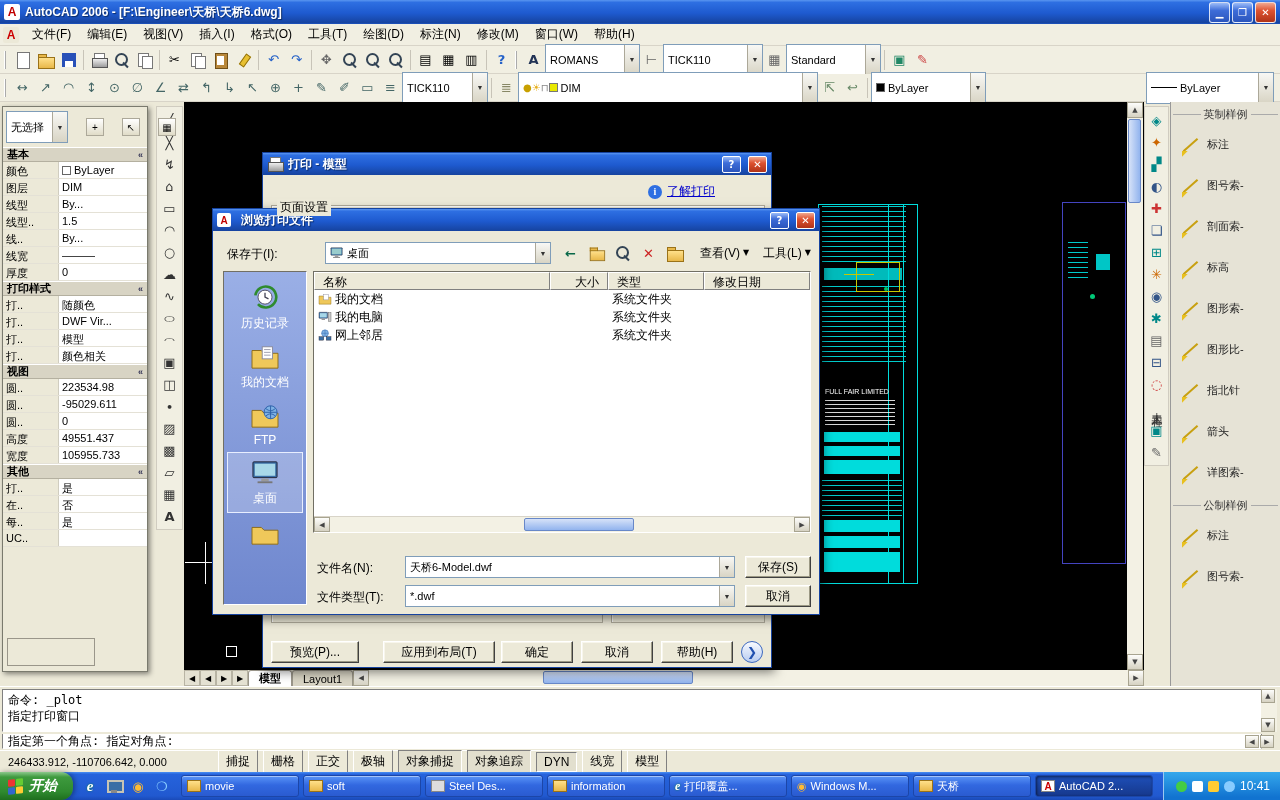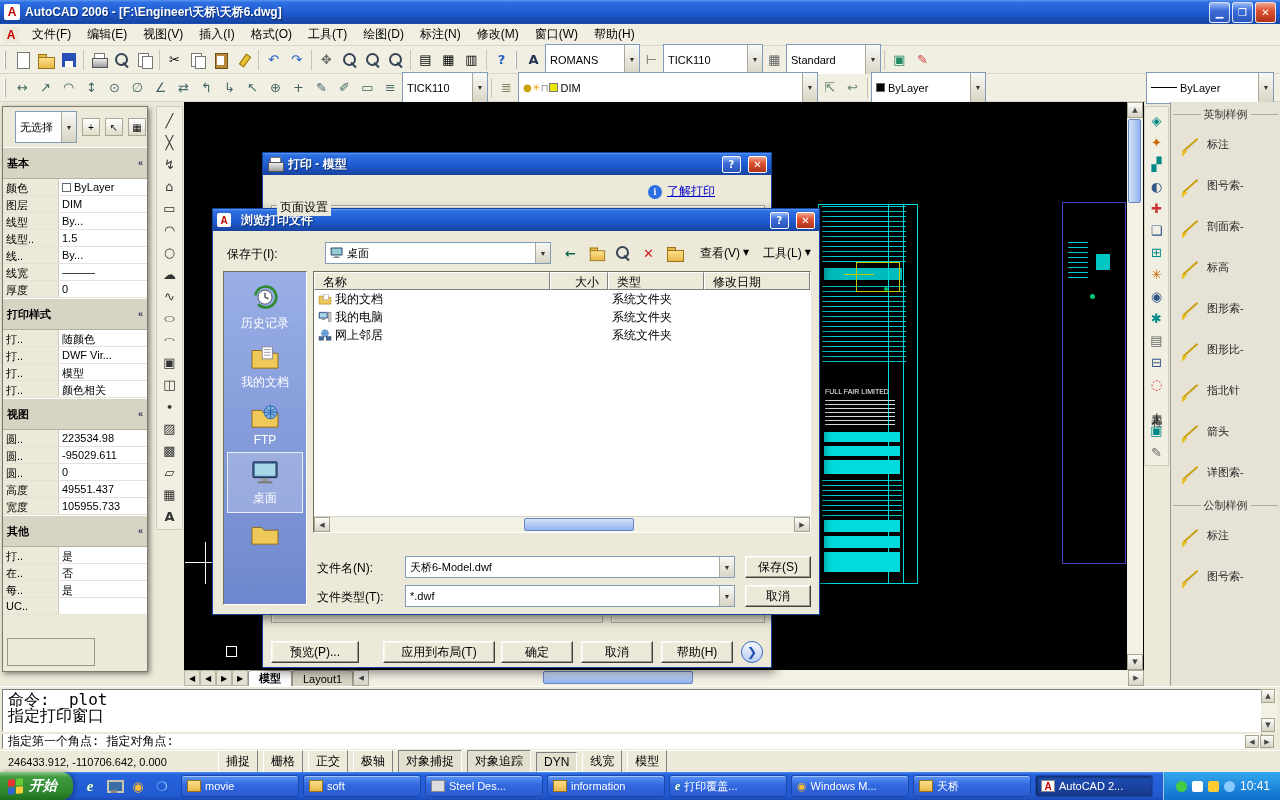--- a/index.html
+++ b/index.html
@@ -37,23 +37,23 @@
 .ic-mag::after{content:"";position:absolute;right:1px;bottom:2px;width:7px;height:2px;background:#345;transform:rotate(45deg)}
 .ic-pages::before{content:"";position:absolute;left:1px;top:1px;width:9px;height:12px;background:#fff;border:1px solid #777}
 .ic-pages::after{content:"";position:absolute;left:5px;top:4px;width:9px;height:11px;background:#fff;border:1px solid #777}
 .ic-clip::before{content:"";position:absolute;left:2px;top:1px;width:11px;height:14px;background:#B8873A;border:1px solid #70501A}
 .ic-clip::after{content:"";position:absolute;left:4px;top:4px;width:7px;height:9px;background:#fff}
 .ic-brush::before{content:"";position:absolute;left:6px;top:2px;width:4px;height:11px;background:#E8C030;border:1px solid #907010;transform:rotate(35deg)}
 .ic-monitor::before{content:"";position:absolute;left:1px;top:2px;width:13px;height:9px;background:#3A6EA5;border:2px solid #C8C4B4}
 .ic-monitor::after{content:"";position:absolute;left:5px;bottom:1px;width:6px;height:3px;background:#888}
 
 #props{position:absolute;left:2px;top:106px;width:146px;height:566px;background:#ECE9D8;border:1px solid #7A7A6E;box-shadow:2px 2px 5px rgba(0,0,0,.45);font-size:11px}
-#props .phead{display:flex;gap:5px;padding:4px 12px;align-items:center}
+#props .phead{display:flex;gap:18px;padding:4px 3px;align-items:center}
 .pbtn{width:18px;height:18px;border:1px solid #ACA899;background:linear-gradient(#FFF,#E0DCC8);display:flex;align-items:center;justify-content:center;font-size:10px;flex:none}
-.psec{height:32px;background:#D8D4C4;border-top:1px solid #FFF;border-bottom:1px solid #B4B0A0;display:flex;align-items:center;padding:0 4px;font-weight:bold}
+.psec{height:15px;background:#D8D4C4;border-top:1px solid #FFF;border-bottom:1px solid #B4B0A0;display:flex;align-items:center;padding:0 4px;font-weight:bold}
 .psec .chev{margin-left:auto;color:#335;font-size:9px}
 .prow{display:flex;height:17px;border-bottom:1px solid #E4E1D6;align-items:stretch}
 .prow .pl{width:55px;padding:2px 3px;white-space:nowrap;overflow:hidden;flex:none}
 .prow .pv{flex:1;background:#fff;border-left:1px solid #D0CDC0;padding:2px 3px;white-space:nowrap;overflow:hidden}
 .swatch{display:inline-block;width:9px;height:9px;background:#FFF;border:1px solid #666;margin-right:3px;vertical-align:-1px}
 .pdesc{position:absolute;left:4px;bottom:5px;width:88px;height:28px;border:1px solid #9A968A;background:#ECE9D8}
 
 #drawtb{position:absolute;left:156px;top:106px;width:27px;background:#F1EFE2;border:1px solid #D0CCC0;display:flex;flex-direction:column;align-items:center;padding:2px 0}
 #drawtb .tbtn{width:22px;height:22px}
 #rstrip{position:absolute;left:1144px;top:106px;width:25px;background:#F1EFE2;border:1px solid #D0CCC0;display:flex;flex-direction:column;align-items:center;padding:2px 0}
@@ -80,21 +80,21 @@
 .sbtn{position:absolute;background:linear-gradient(#FDFDFB,#D6D2C2);border:1px solid #A8A490;display:flex;align-items:center;justify-content:center;font-size:7px;color:#444;font-family:"DejaVu Sans",sans-serif}
 .sthumb{position:absolute;background:linear-gradient(90deg,#D6E2F8,#92B4EE);border:1px solid #6888C8;border-radius:2px}
 .sthumb.h{background:linear-gradient(180deg,#D6E2F8,#92B4EE)}
 
 #tabstrip{position:absolute;left:0;top:568px;width:960px;height:16px;background:#ECE9D8;display:flex;align-items:stretch}
 .tabnav{width:16px;display:flex;align-items:center;justify-content:center;font-size:8px;background:#E4E1D2;border:1px solid #B8B4A4;font-family:"DejaVu Sans",sans-serif}
 .laytab{padding:0 10px;display:flex;align-items:center;font-size:11px;border:1px solid #9A968A;border-bottom:none;background:#D8D4C4;border-radius:3px 3px 0 0}
 .laytab.active{background:#FFF;font-weight:bold}
 
 #cmd{position:absolute;left:0;top:686px;width:1280px;height:64px;background:#ECE9D8;border-top:1px solid #FFF;padding:2px}
-#cmdhist{position:absolute;left:2px;top:2px;width:1260px;height:43px;background:#FFF;border:1px solid;border-color:#808080 #FFF #FFF #808080;font-family:"DejaVu Sans Mono","Liberation Mono",monospace;font-size:16px;line-height:16px;padding:2px 5px}
+#cmdhist{position:absolute;left:2px;top:2px;width:1260px;height:43px;background:#FFF;border:1px solid;border-color:#808080 #FFF #FFF #808080;font-family:"DejaVu Sans Mono","Liberation Mono",monospace;font-size:12px;line-height:16px;padding:2px 5px}
 #cmdprompt{position:absolute;left:2px;top:47px;width:1260px;height:15px;background:#FFF;border-left:1px solid #808080;border-right:1px solid #808080;border-bottom:1px solid #FFF;font-family:"DejaVu Sans Mono","Liberation Mono",monospace;font-size:12px;padding:0 5px;display:flex;align-items:center}
 
 #status{position:absolute;left:0;top:750px;width:1280px;height:22px;background:#ECE9D8;border-top:1px solid #FFF;display:flex;align-items:center;padding:0 8px;gap:5px}
 #coords{width:205px;font-size:11px;white-space:nowrap}
 .tog{padding:2px 7px;background:#ECE9D8;border:1px solid;border-color:#FFF #808080 #808080 #FFF;white-space:nowrap}
 .tog.on{border-color:#808080 #FFF #FFF #808080;background:#E2DFCE}
 
 #taskbar{position:absolute;left:0;top:772px;width:1280px;height:28px;background:linear-gradient(180deg,#4A90F4 0%,#2663DC 8%,#2159D0 85%,#1A4AB8 100%);display:flex;align-items:center}
 #start{height:28px;padding:0 16px 0 8px;border-radius:0 12px 12px 0;background:linear-gradient(180deg,#8CC88C 0%,#3E9A3E 18%,#2F8A2F 70%,#1E6E1E 100%);color:#fff;font-weight:bold;font-style:italic;font-size:14px;display:flex;align-items:center;gap:6px;box-shadow:2px 0 5px rgba(0,0,0,.35);flex:none}
 .winlogo{width:15px;height:15px;display:grid;grid-template:1fr 1fr/1fr 1fr;gap:1px;transform:skewY(-6deg)}

